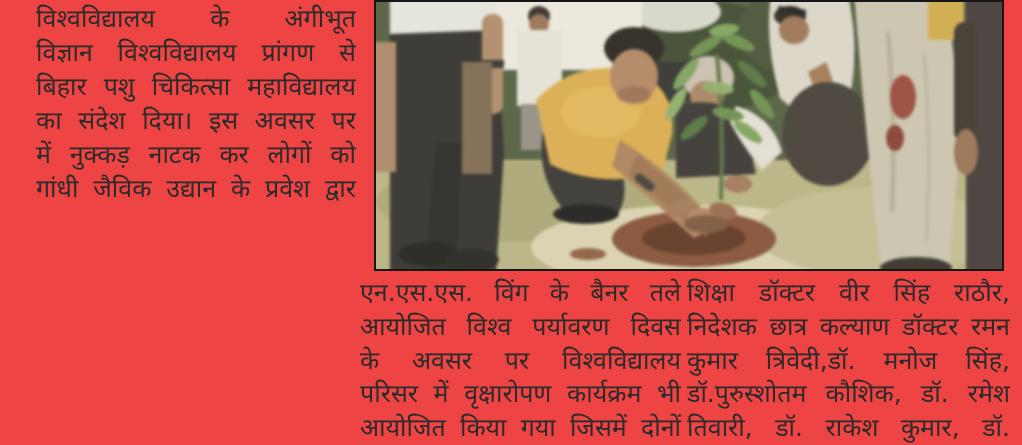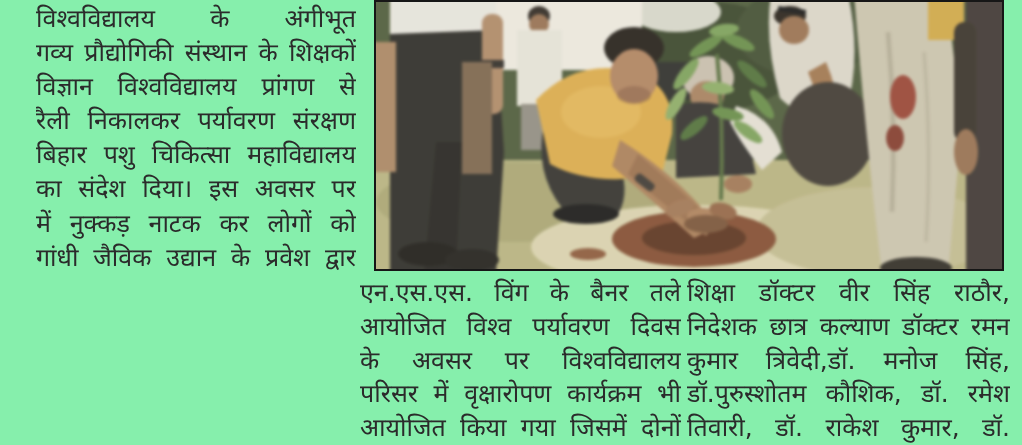--- a/index.html
+++ b/index.html
@@ -1,17 +1,17 @@
 <!DOCTYPE html>
 <html><head>
 <meta charset="utf-8">
 <style>
   html,body{margin:0;padding:0;background:#ffffff;}
   .clip{
-    position:relative;width:1022px;height:445px;background:#86efac;overflow:hidden;
+    position:relative;width:1022px;height:445px;background:#ef4444;overflow:hidden;
     font-family:"DejaVu Sans","Liberation Serif",sans-serif;
   }
   .col{position:absolute;color:#2b2b2b;font-size:25px;}
   .col .ln{
     text-align:justify;text-align-last:justify;
     height:34.1px;line-height:34.1px;overflow:hidden;white-space:normal;
   }
   .col-left{left:36px;top:2px;width:320px;}
   .col-mid{left:360px;top:276px;width:321px;}
   .col-mid .ln,.col-right .ln{height:33.8px;line-height:33.8px;}
@@ -28,23 +28,21 @@
     position:absolute;inset:0;background:rgba(255,252,240,0.10);pointer-events:none;
   }
 </style>
 </head>
 <body>
 
 <div class="clip">
 
   <div class="col col-left">
     <div class="ln">विश्वविद्यालय के अंगीभूत</div>
-    <div class="ln">गव्य प्रौद्योगिकी संस्थान के शिक्षकों</div>
     <div class="ln">विज्ञान विश्वविद्यालय प्रांगण से</div>
-    <div class="ln">रैली निकालकर पर्यावरण संरक्षण</div>
     <div class="ln">बिहार पशु चिकित्सा महाविद्यालय</div>
     <div class="ln">का संदेश दिया। इस अवसर पर</div>
     <div class="ln">में नुक्कड़ नाटक कर लोगों को</div>
     <div class="ln">गांधी जैविक उद्यान के प्रवेश द्वार</div>
   </div>
 
   <div class="photo">
     <svg viewBox="-8 -8 642 283" preserveAspectRatio="none">
 
       <rect x="-8" y="-8" width="642" height="173" fill="#46562e"></rect>

